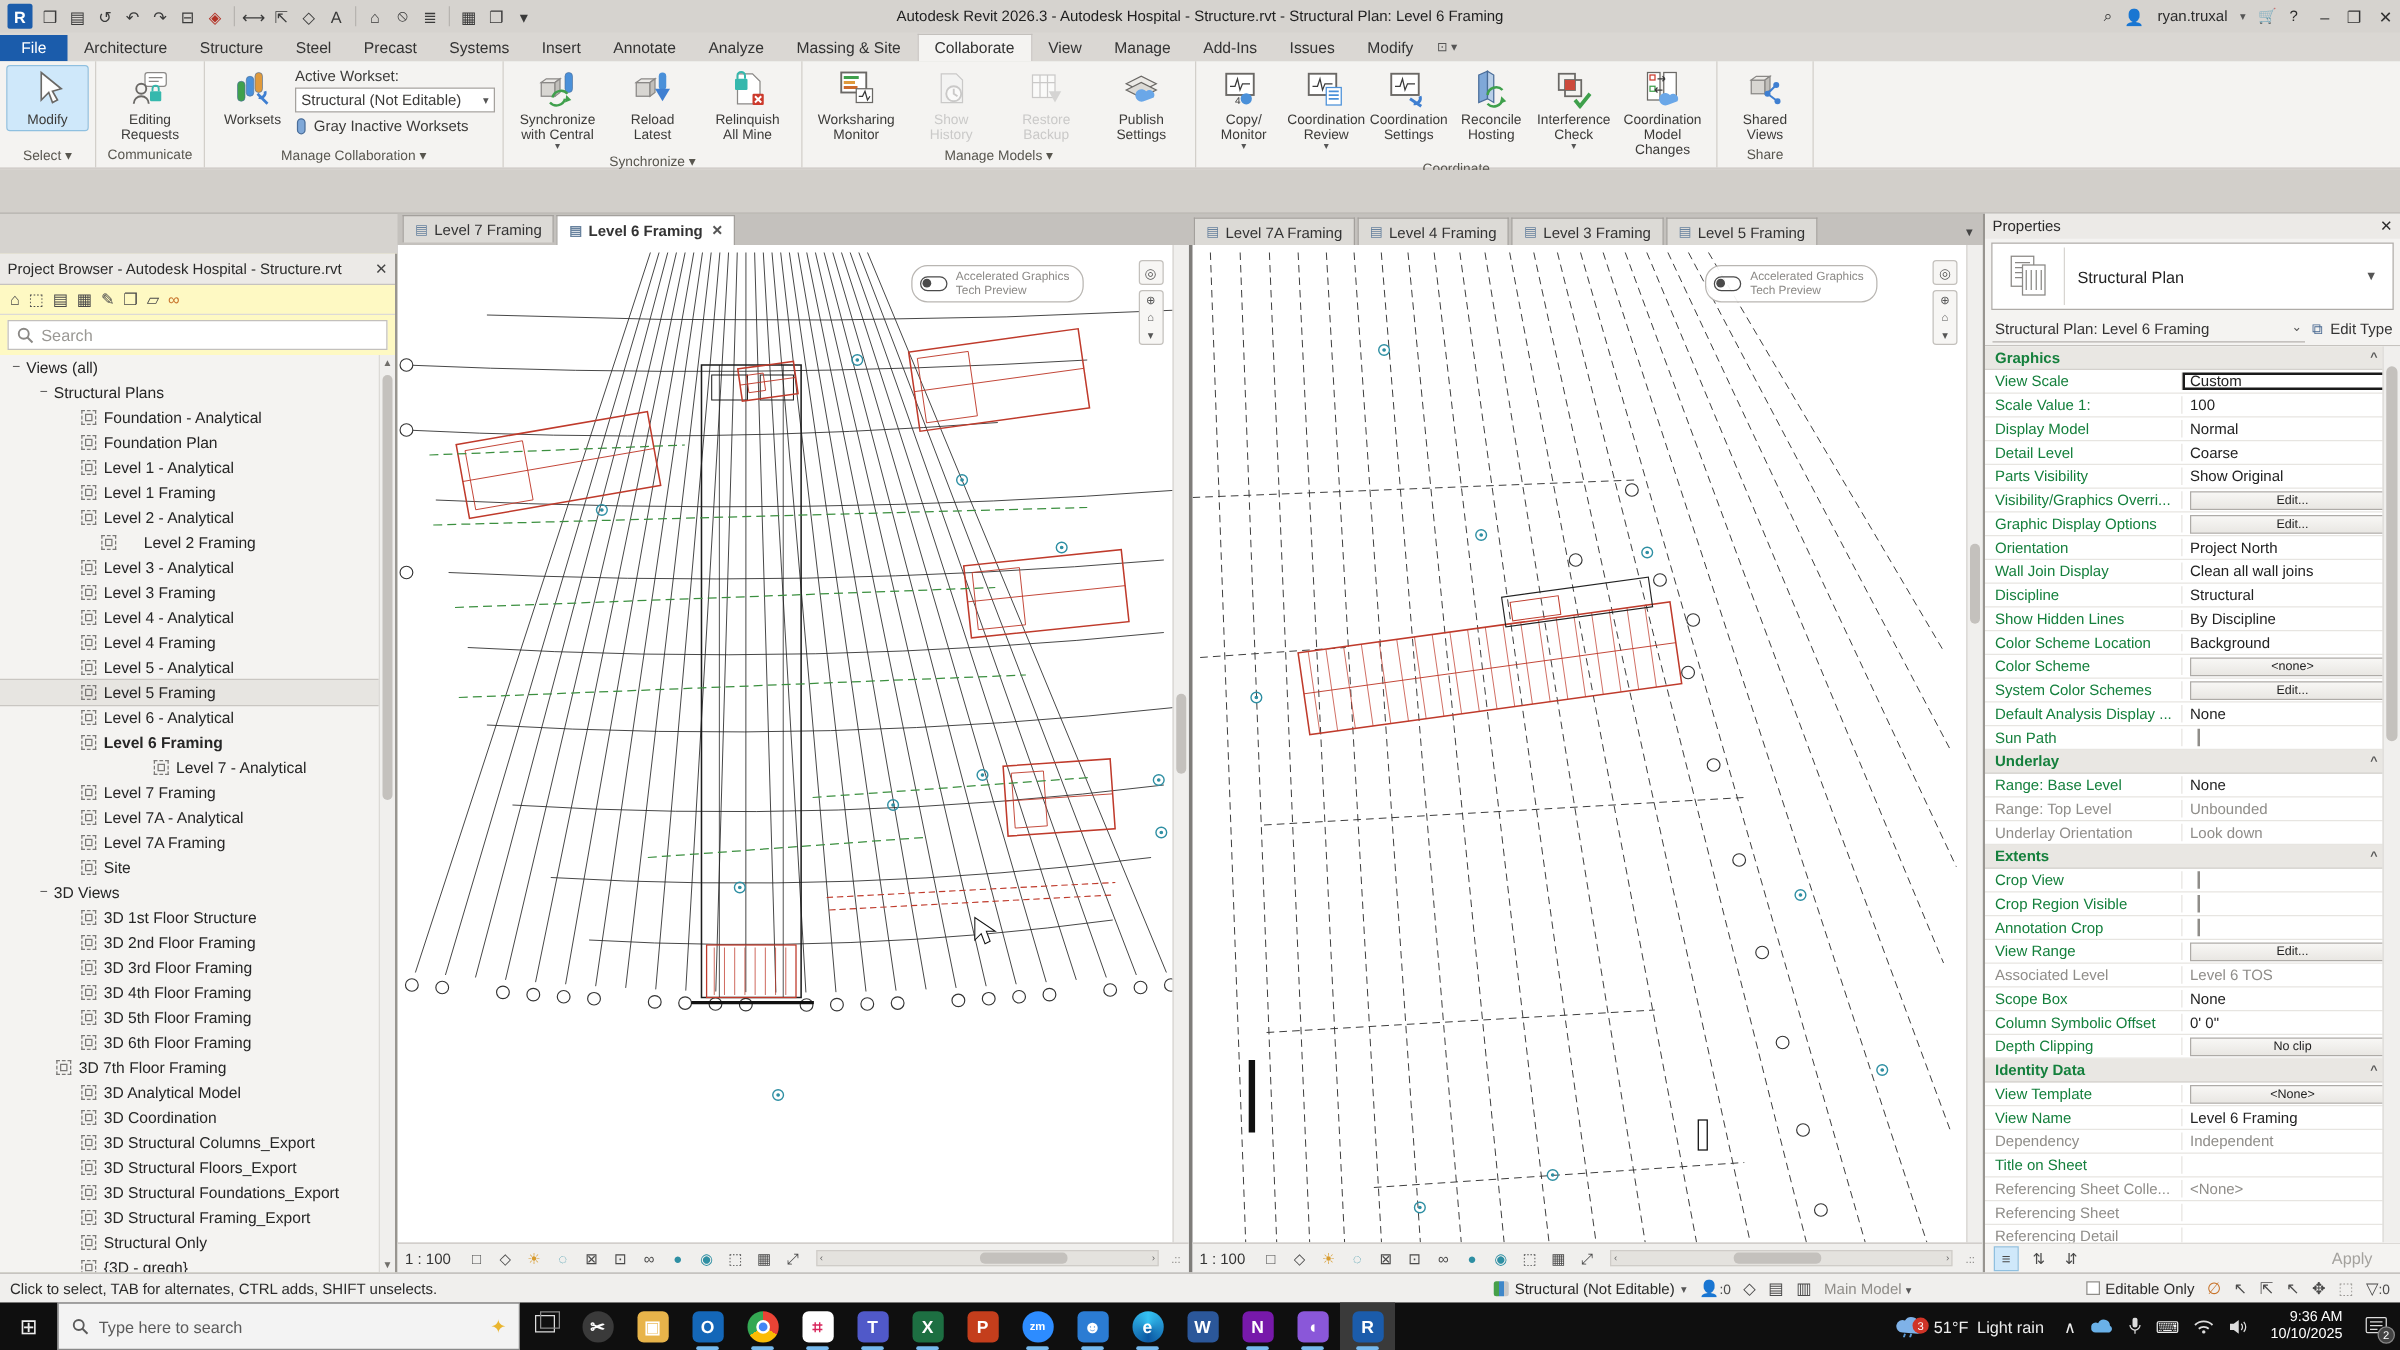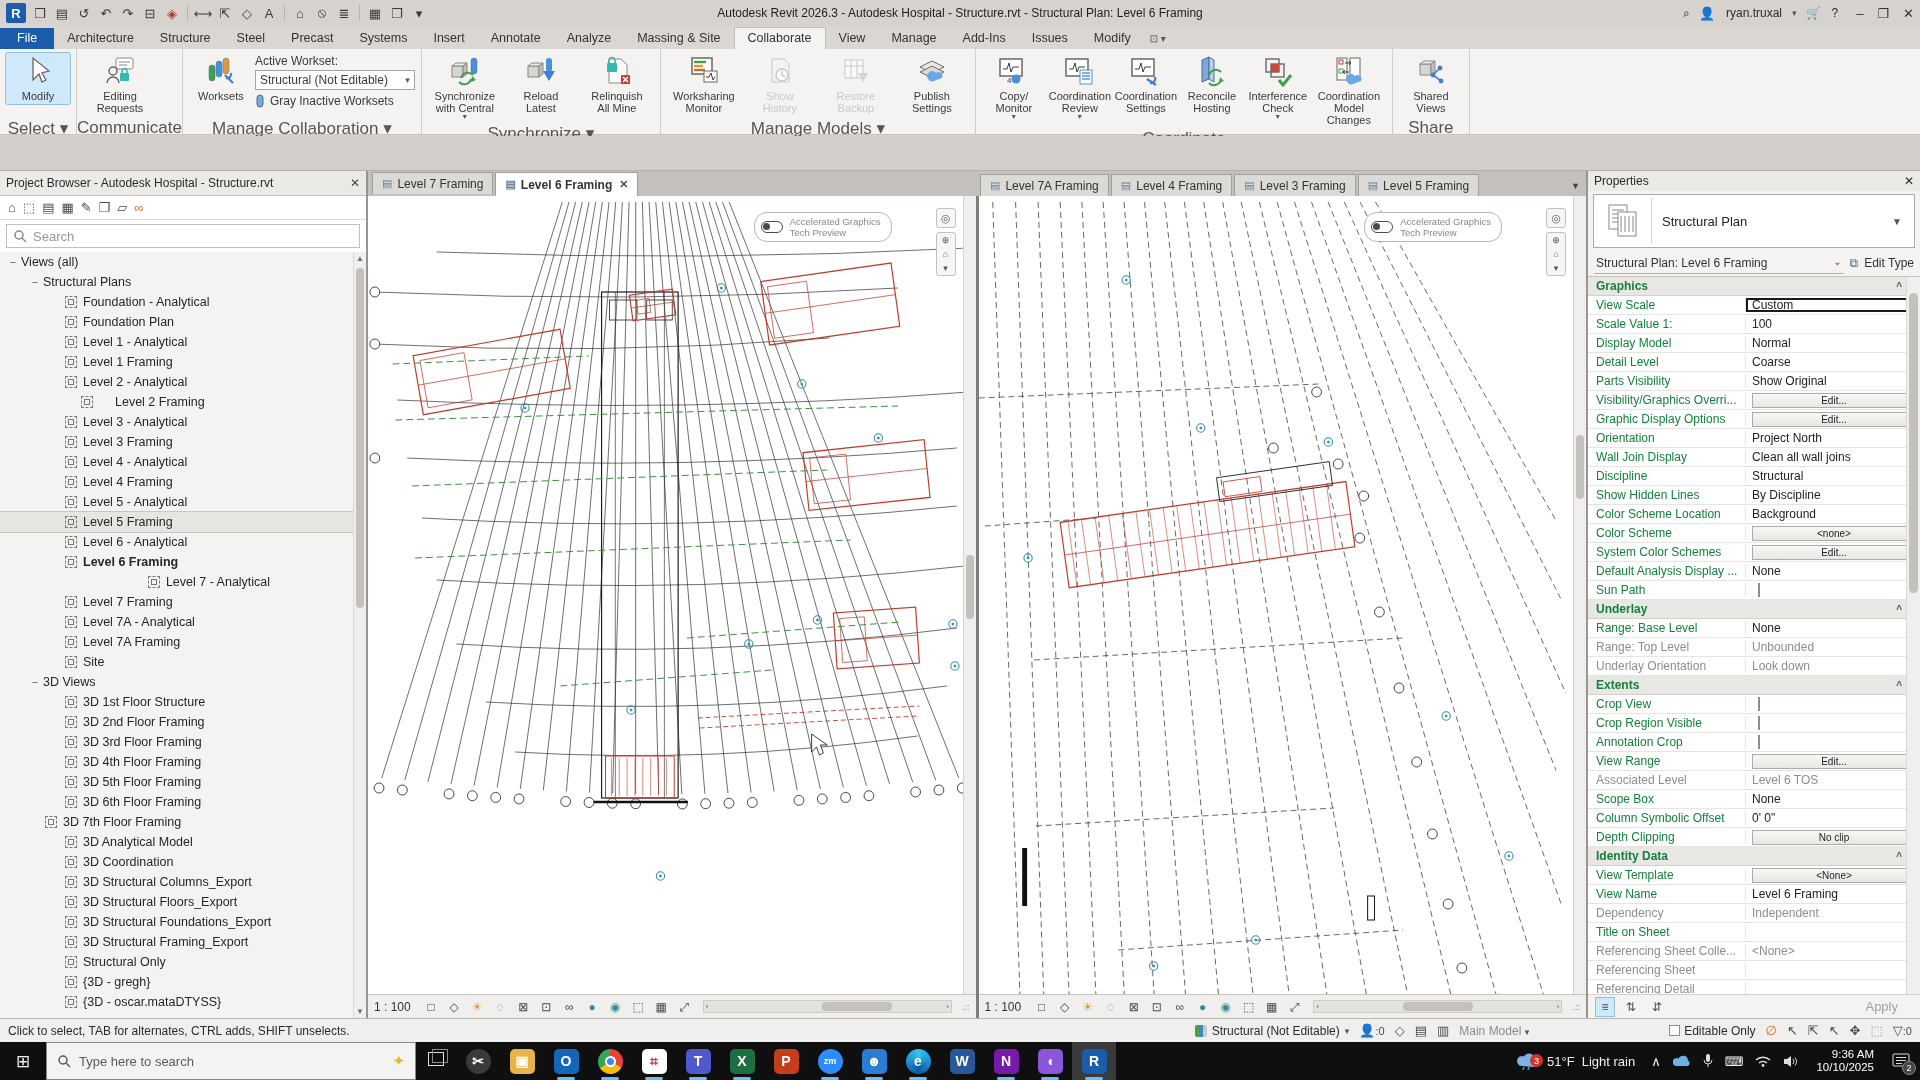--- a/index.html
+++ b/index.html
@@ -21,41 +21,41 @@
   .tabrow { position:absolute; top:26px; left:0; right:0; height:23px; background:#dad7d3; display:flex; align-items:flex-end; font-size:12.5px; color:#333; }
   .rtab { padding:3px 13px 4px; cursor:default; white-space:nowrap; }
   .rtab.file { background:#1b5cab; color:#fff; padding:3px 17px 4px; }
   .rtab.active { background:#f4f3f1; border:1px solid #c3c0bc; border-bottom:none; }
   .tabrow .mini { font-size:10px; color:#555; padding:0 6px 5px; }
 
   
   .ribbon { position:absolute; top:49px; left:0; right:0; height:86px; background:#f4f3f1; border-bottom:1px solid #c7c4c0; display:flex; }
   .rpanel { position:relative; display:flex; flex-direction:column; border-right:1px solid #d2cfca; }
   .rpanel-body { flex:1; display:flex; align-items:flex-start; padding:4px 6px 0; gap:2px; }
-  .rpanel-label { height:17px; font-size:17px; color:#58564f; text-align:center; padding-top:1px; white-space:nowrap; }
+  .rpanel-label { height:17px; font-size:11px; color:#58564f; text-align:center; padding-top:1px; white-space:nowrap; }
   .bigbtn { width:74px; display:flex; flex-direction:column; align-items:center; font-size:11px; color:#3c3b39; text-align:center; line-height:12px; padding:2px 2px; border-radius:2px; cursor:default; }
   .bigbtn.narrow { width:64px; }
   .bigbtn .bicon { width:32px; height:32px; position:relative; margin-bottom:3px; }
   .bigbtn.disabled { color:#a9a7a3; filter:grayscale(1) opacity(.55); }
   .bigbtn.selected { background:#cfe8fa; outline:1px solid #8fc0e0; }
   .dropmark { font-size:8px; color:#555; line-height:6px; }
   .wkcol { display:flex; flex-direction:column; font-size:12px; color:#3c3b39; padding-top:1px; }
   .wkselect { width:160px; height:20px; border:1px solid #a5a29e; background:#fff; display:flex; align-items:center; font-size:12px; padding:0 4px; justify-content:space-between; margin:2px 0 4px; }
   .graychk { display:flex; align-items:center; gap:5px; font-size:12px; }
   .ribicon-svg { width:32px; height:32px; }
   .smallicon-svg { width:14px; height:14px; }
 
   
   .optionsgap { position:absolute; top:136px; left:0; right:0; height:35px; background:#d2cfca; border-bottom:1px solid #b5b2ae; }
 
   
   .main { position:absolute; top:171px; left:0; right:0; height:847px; display:flex; }
 
   
-  .pbrowser { width:368px; background:#ffffff; border-right:2px solid #989590; display:flex; flex-direction:column; }
+  .pbrowser { width:318px; background:#fef9c3; border-right:2px solid #989590; display:flex; flex-direction:column;margin-top:32px; }
   .pb-head { height:25px; background:#eceae7; border-bottom:1px solid #c6c3bf; display:flex; align-items:center; font-size:12px; color:#2b2b2b; padding:0 6px; }
   .pb-head .x { margin-left:auto; color:#444; font-size:12px; }
   .pb-tools { height:24px; display:flex; align-items:center; gap:7px; padding:0 8px; font-size:13px; color:#4a4a4a; border-bottom:1px solid #dddad6; }
   .pb-tools .lnk { color:#c8742c; }
   .pb-search { margin:4px 6px; height:24px; background:#fff; border:1px solid #c3c0bc; display:flex; align-items:center; gap:6px; padding:0 6px; color:#9a9894; font-size:13px; }
   .pb-treewrap { flex:1; position:relative; overflow:hidden; background:#f4f3f1; }
   .pb-tree { position:absolute; top:0; left:0; right:13px; }
   .trow { height:20px; display:flex; align-items:center; font-size:12.5px; color:#262626; white-space:nowrap; }
   .trow.sel { background:#e7e5e1; outline:1px solid #c9c6c2; }
   .trow.bold { font-weight:bold; }

